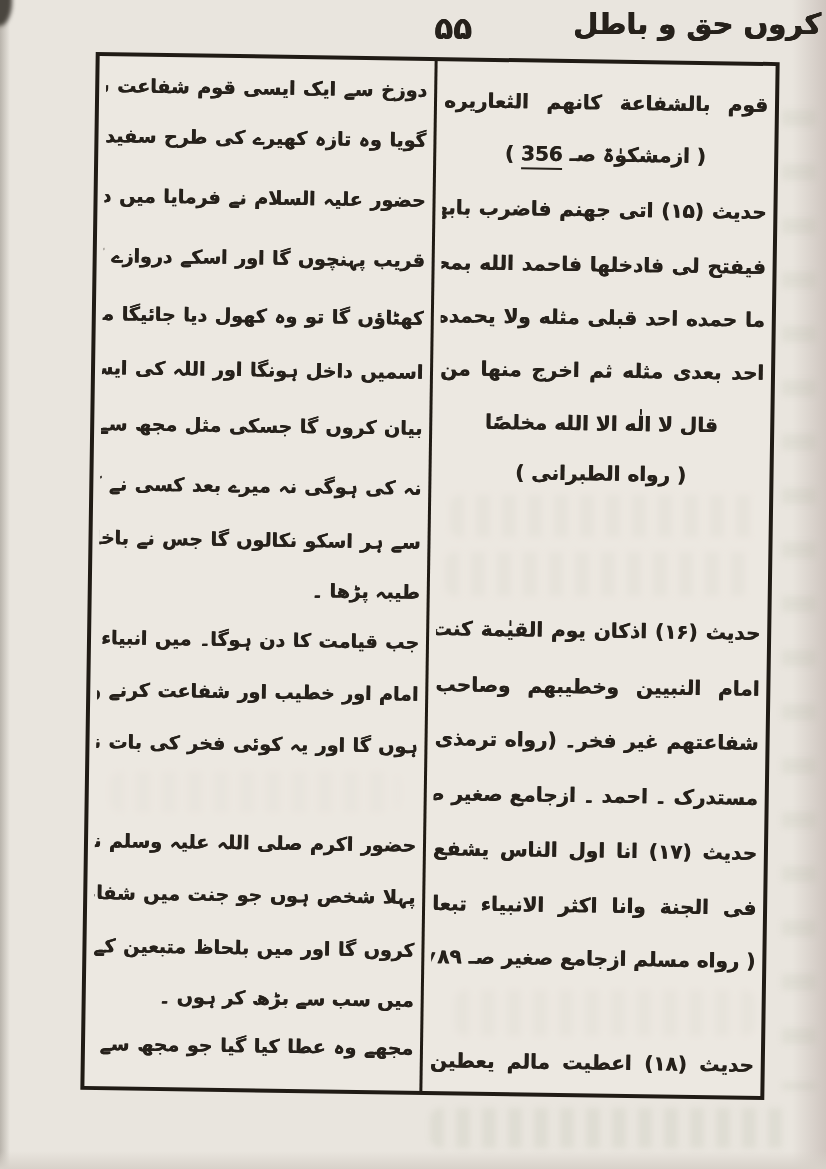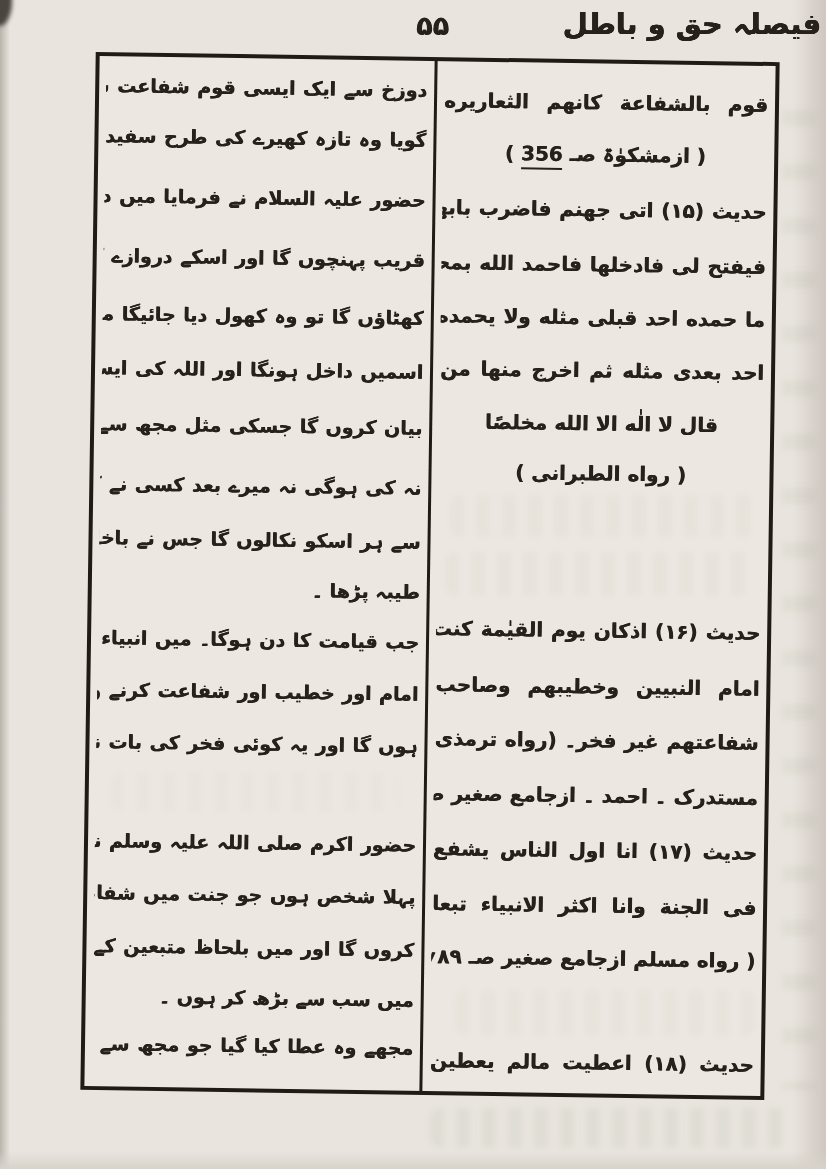--- a/index.html
+++ b/index.html
@@ -16,22 +16,22 @@
     background:linear-gradient(270deg,#cfc6c0,rgba(233,229,222,0));pointer-events:none;}
   .edge-bottom{position:absolute;left:0;bottom:0;width:826px;height:18px;
     background:linear-gradient(0deg,#d8d2ca,rgba(233,229,222,0));pointer-events:none;}
   .corner-smudge{position:absolute;left:-6px;top:-8px;width:18px;height:34px;
     background:#4a463f;border-radius:0 0 70% 20%;filter:blur(2px);}
   .ghost{position:absolute;filter:blur(3px);opacity:.55;border-radius:10px;
     background:repeating-linear-gradient(90deg,rgba(158,168,142,.34) 0 14px,rgba(158,168,142,0) 14px 26px);}
   .ghost-strip{position:absolute;filter:blur(3px);opacity:.4;
     background:repeating-linear-gradient(180deg,rgba(158,168,142,.30) 0 16px,rgba(158,168,142,0) 16px 54px);}
   
-  .page-number{position:absolute;left:416px;top:10px;width:56px;text-align:left;
-    font-size:27px;font-weight:bold;text-shadow:.4px 0 currentColor;}
+  .page-number{position:absolute;left:416px;top:10px;width:56px;text-align:right;
+    font-size:31px;font-weight:bold;text-shadow:.4px 0 currentColor;}
   .page-title{position:absolute;right:5px;top:7px;
     font-size:29px;font-weight:bold;letter-spacing:-1px;text-shadow:.6px 0 currentColor,0 .4px currentColor;}
   
   .scan{position:absolute;left:0;top:0;width:826px;height:1169px;
     transform:rotate(0.85deg);transform-origin:430px 576px;}
   .content-box{position:absolute;left:88px;top:57px;width:676px;height:1030px;
     border:4px solid #201b15;background:rgba(238,234,227,.6);}
   .divider{position:absolute;left:335px;top:0;width:3px;height:1030px;background:#201b15;}
   .col{position:absolute;top:0;height:1030px;direction:rtl;}
   .col-left{left:0;width:335px;}
@@ -65,21 +65,21 @@
 <div class="corner-smudge"></div>
 
 <div class="ghost" style="left:450px;top:495px;width:310px;height:42px"></div>
 <div class="ghost" style="left:445px;top:552px;width:305px;height:44px"></div>
 <div class="ghost" style="left:455px;top:990px;width:300px;height:46px;opacity:.45"></div>
 <div class="ghost" style="left:430px;top:1108px;width:360px;height:40px;opacity:.4"></div>
 <div class="ghost" style="left:110px;top:772px;width:290px;height:40px;opacity:.3"></div>
 <div class="ghost-strip" style="left:782px;top:110px;width:34px;height:980px"></div>
 
 <div class="page-number">۵۵</div>
-<div class="page-title">فیصلہ حق و باطل</div>
+<div class="page-title">کروں حق و باطل</div>
 
 <div class="scan">
   <div class="content-box">
 
     <div class="col col-left">
       <div class="line j l0">دوزخ سے ایک ایسی قوم شفاعت سے نکلے گی</div>
       <div class="line j l1">گویا وہ تازہ کھیرے کی طرح سفید ہوں گے</div>
       <div class="line j l2">حضور علیہ السلام نے فرمایا میں دوزخ کے</div>
       <div class="line j l3">قریب پہنچوں گا اور اسکے دروازے کو کھٹ</div>
       <div class="line j l4">کھٹاؤں گا تو وہ کھول دیا جائیگا میرے لئے تو میں</div>

